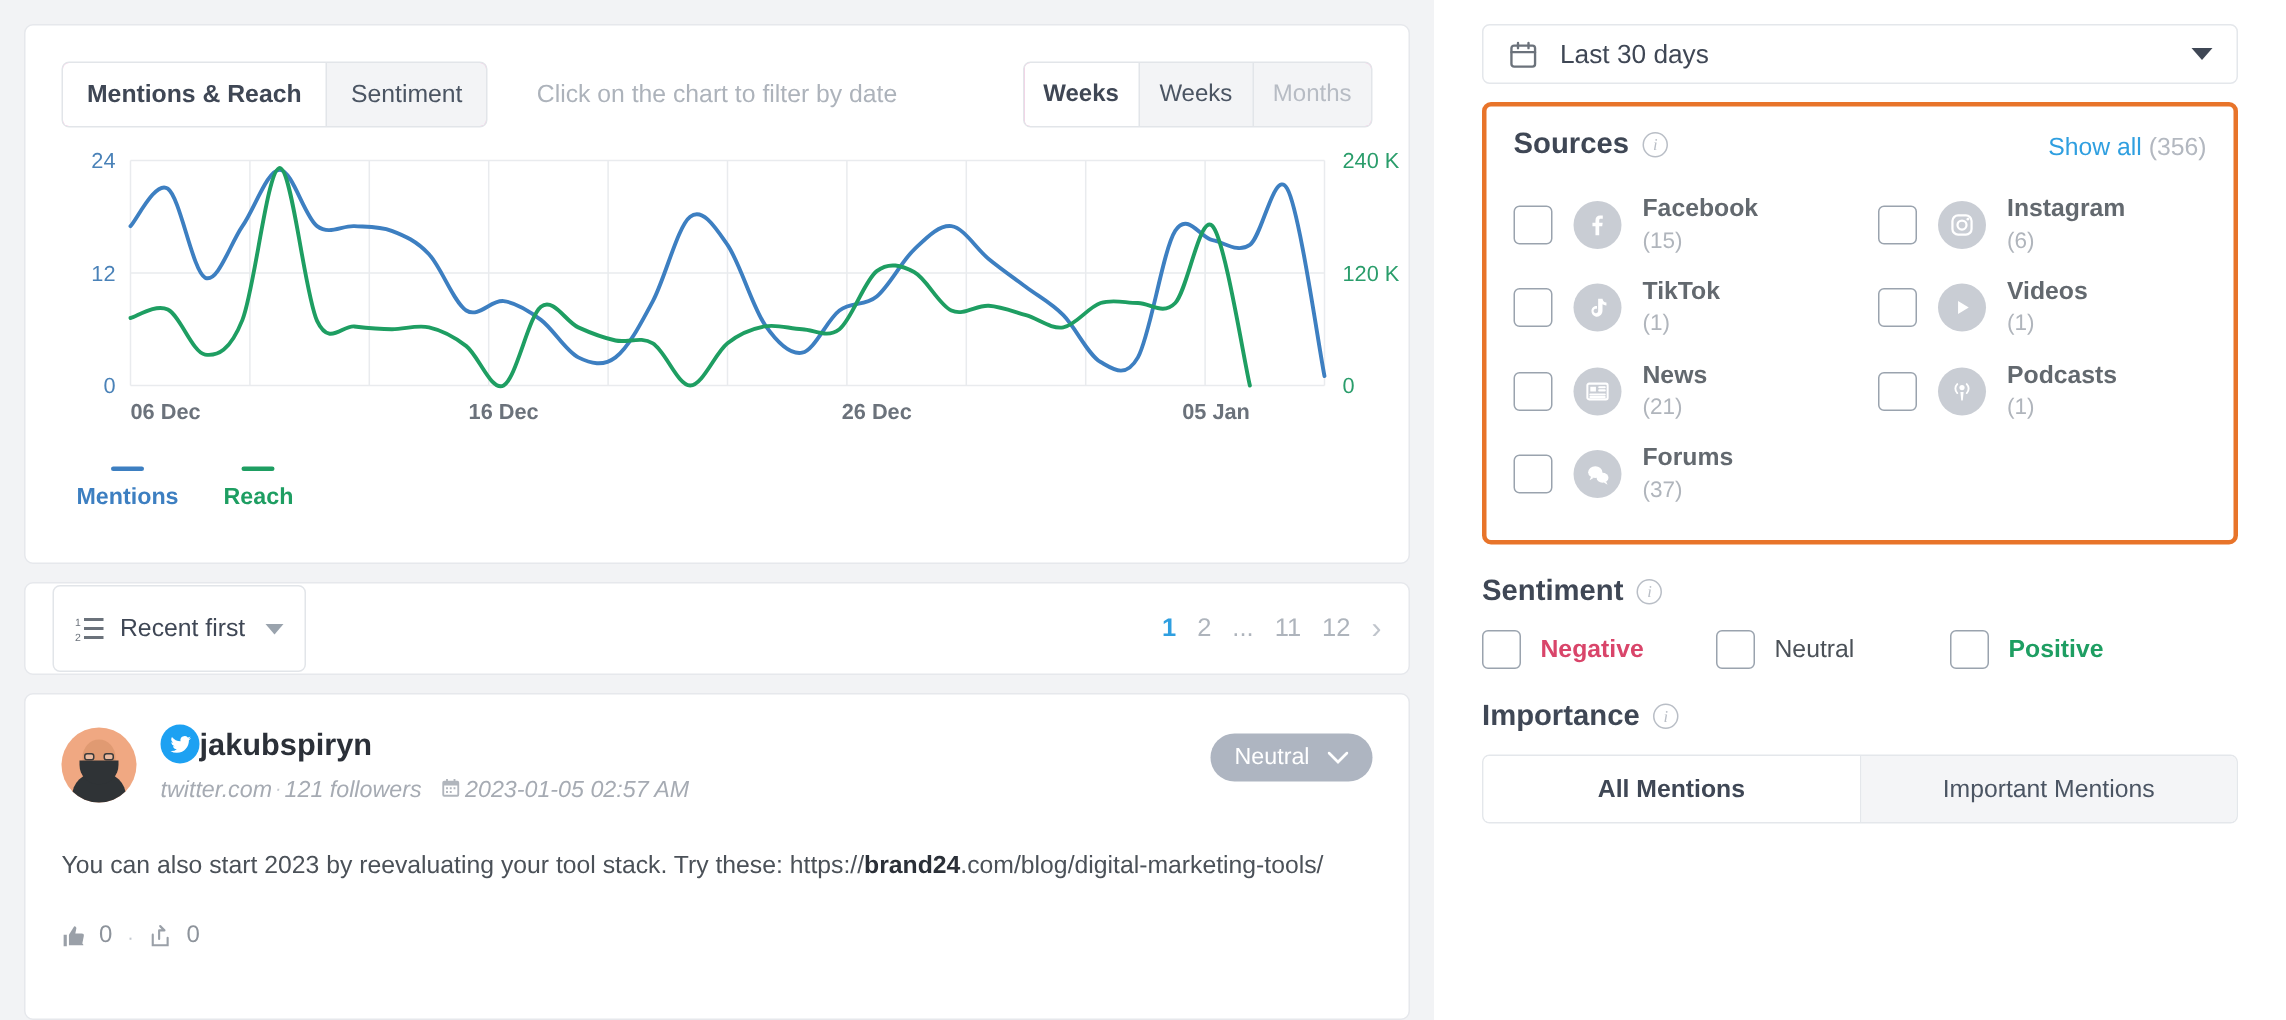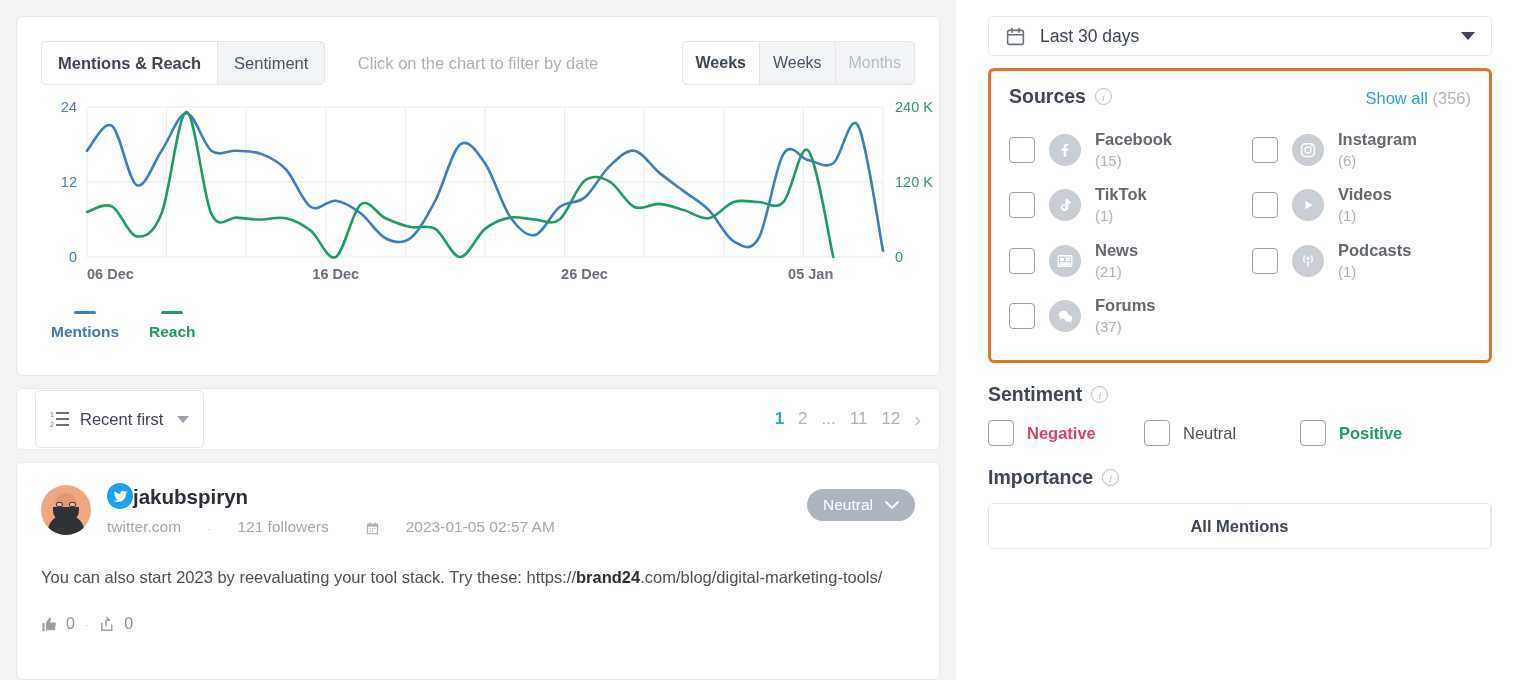--- a/index.html
+++ b/index.html
@@ -75,21 +75,21 @@
     content:""; position:absolute; left:7px; top:30px; width:36px; height:26px;
     border-radius: 16px 16px 0 0; background:#2f3336;
   }
   .avatar .glasses { position:absolute; left:15px; top:17px; width:20px; height:5px; z-index:3; }
   .avatar .glasses i { position:absolute; top:0; width:7px; height:5px; border:1px solid #3b3b3b; border-radius:2px; background:#ffffff55; }
   .avatar .beard { position:absolute; left:12px; top:22px; width:26px; height:16px; background:#2f3336; border-radius: 0 0 13px 13px; z-index:2; }
   .mention-meta { margin-left: 16px; }
   .mention-author { display: flex; align-items: flex-end; }
   .tw-badge { width: 26px; height: 26px; border-radius: 50%; background: #1da1f2; display: flex; align-items: center; justify-content: center; flex: none; }
   .author-name { font-size: 20.5px; color: #2b3038; font-weight: bold; }
-  .mention-sub { display: flex; align-items: flex-end; gap: 26px; margin-top: 9px; font-size: 15.5px; color: #a6abb3; }
+  .mention-sub { display: flex; align-items: flex-start; gap: 2px; margin-top: 9px; font-size: 15.5px; color: #a6abb3; font-style: italic; }
   .dot-sep { font-size: 13px; color: #c3c8cf; }
   .sentiment-pill {
     position: absolute; right: 0; top: 6px;
     background: #aeb5c1; color: #ffffff; border-radius: 18px;
     height: 32px; display: flex; align-items: center; gap: 12px;
     padding: 0 16px; font-size: 15.5px; cursor: pointer;
   }
   .mention-text { margin-top: 30px; font-size: 16.5px; color: #4b5158; line-height: 1.4; }
   .mention-text b { color: #2b3038; }
   .mention-actions { display: flex; align-items: center; gap: 10px; margin-top: 26px; color: #8d939b; font-size: 16px; }
@@ -428,16 +428,17 @@
       </div>
     </div>
 
     <div class="sec-block">
       <div class="sec-title-wrap">
         <span class="sec-title">Importance</span>
         <span class="info-i">i</span>
       </div>
       <div class="imp-group">
         <div class="imp-btn active">All Mentions</div>
+        <div class="imp-btn">Important Mentions</div>
       </div>
     </div>
   </div>
 </div>
 
 </body></html>

